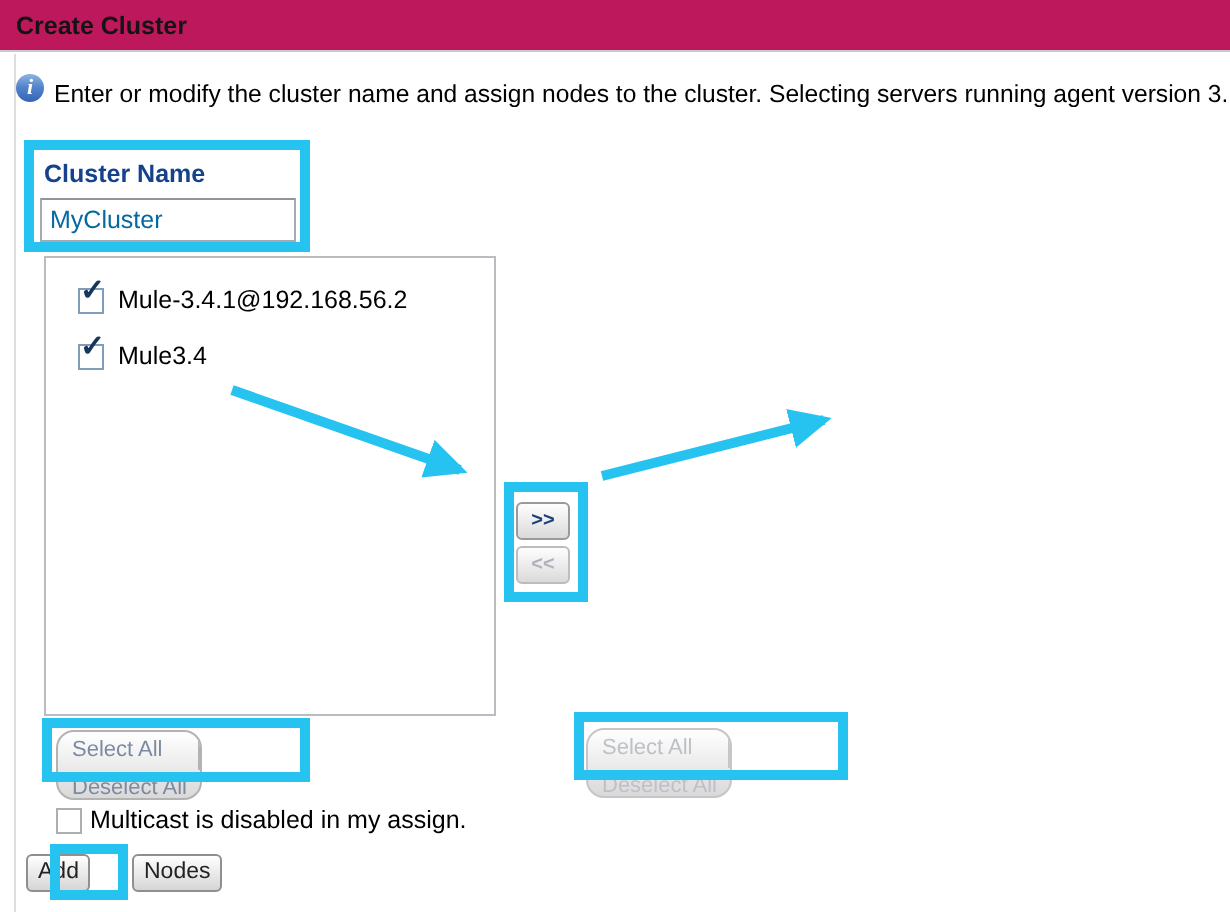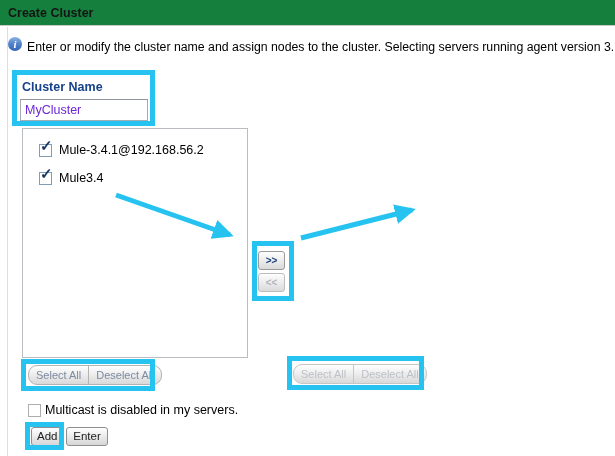--- a/index.html
+++ b/index.html
@@ -5,21 +5,21 @@
   :root { --hl:#27c3f0; --navy:#15428b; }
   * { box-sizing:border-box; }
   html,body { margin:0; padding:0; background:#fff; }
   #stage {
     position:relative; width:615px; height:456px; overflow:hidden;
     font-family:"Liberation Sans", sans-serif; background:#fff;
   }
   
   #header {
     position:absolute; left:0; top:0; width:615px; height:26px;
-    border-bottom:1px solid #c9c9c9; background:#15803d;
+    border-bottom:1px solid #c9c9c9; background:#be185d;
   }
   #header .title {
     position:absolute; left:8px; top:6px; font-size:12.5px; font-weight:bold; color:#141414;
   }
   #left-rule { position:absolute; left:7px; top:27px; width:1px; height:429px; background:#dedede; }
   
   .info-icon {
     position:absolute; left:8px; top:37px; width:14px; height:14px; border-radius:50%;
     background:linear-gradient(180deg,#8fb4e2 0%,#5585cb 45%,#3465b6 100%);
     color:#fff; font-family:"Liberation Serif", serif; font-style:italic; font-weight:bold;
@@ -27,21 +27,21 @@
   }
   .info-text {
     position:absolute; left:27px; top:40px; width:586px; font-size:12.3px; color:#000;
     white-space:nowrap; overflow:hidden;
   }
   
   .field-label { position:absolute; left:22px; top:80px; font-size:12.5px; font-weight:bold; color:var(--navy);text-align:center; }
   #cluster-name-input {
     position:absolute; left:20px; top:99px; width:128px; height:22px;
     border:1px solid #a5abb1; border-top-color:#8f959b; background:#fff;
-    font-family:"Liberation Sans", sans-serif; font-size:12.5px; color:#6d28d9; padding:1px 4px;
+    font-family:"Liberation Sans", sans-serif; font-size:12.5px; color:#0369a1; padding:1px 4px;
   }
   
   fieldset {
     position:absolute; border:1px solid #b9bcc0; margin:0; padding:0; background:#fff;
   }
   fieldset legend {
     font-size:12.5px; font-weight:bold; color:var(--navy); margin-left:10px; padding:0 4px;
   }
   #fs-available { left:22px; top:128px; width:226px; height:230px; }
   #fs-cluster   { left:298px; top:128px; width:220px; height:230px; }
@@ -59,41 +59,41 @@
     border:1px solid #9a9a9a; border-radius:3px;
     background:linear-gradient(180deg,#fefefe,#dadada);
     font-family:"Liberation Sans", sans-serif; font-size:10px; font-weight:bold;
     color:#1e4079; text-align:center; line-height:15px; padding:0;
   }
   #btn-move-right { top:251px; }
   #btn-move-left  { top:273px; color:#b0b4ba; border-color:#bdbdbd; }
   
   .btn-group {
     position:absolute; display:flex; border:1px solid #b3b3b3; border-radius:9px; overflow:hidden;
-    background:linear-gradient(180deg,#ffffff,#d9d9d9); height:20px;
+    background:linear-gradient(180deg,#ffffff,#d9d9d9); height:35px;flex-direction:column;
   }
   .btn-group .seg {
     font-size:11px; color:#7c8ba1; padding:3px 7px; line-height:13px; white-space:nowrap;
   }
   .btn-group .seg:first-child { border-right:1px solid #b3b3b3; }
   #group-available-sel { left:28px; top:365px; }
   #group-cluster-sel   { left:293px; top:364px; border-color:#c6c6c6; }
   #group-cluster-sel .seg { color:#bdc1c7; }
   #group-cluster-sel .seg:first-child { border-right-color:#c6c6c6; }
   
   #multicast-checkbox { position:absolute; left:28px; top:404px; width:13px; height:13px; border:1px solid #aeaeae; background:#fff; }
   #multicast-label { position:absolute; left:45px; top:403px; font-size:12.5px; color:#000; }
   
   .action-btn {
     position:absolute; top:427px; height:19px; border:1px solid #8f8f8f; border-radius:3px;
     background:linear-gradient(180deg,#ffffff,#d6d6d6);
     font-family:"Liberation Sans", sans-serif; font-size:11.5px; color:#222;
     line-height:15px; text-align:center; padding:1px 5px;
   }
-  #btn-add { left:31px; min-width:27px; }
+  #btn-add { left:13px; min-width:27px; }
   #btn-cancel { left:66px; min-width:42px; }
   
   .hl { position:absolute; border:5px solid var(--hl); pointer-events:none; }
   #hl-cluster-name { left:12px; top:70px; width:143px; height:56px; }
   #hl-transfer     { left:252px; top:241px; width:42px; height:60px; }
   #hl-select-left  { left:21px; top:359px; width:134px; height:32px; }
   #hl-select-right { left:287px; top:356px; width:137px; height:34px; }
   #hl-add          { left:25px; top:422px; width:39px; height:28px; }
   #arrow-overlay { position:absolute; left:0; top:0; pointer-events:none; }
   #arrow-overlay line { stroke:var(--hl); stroke-width:5; }
@@ -138,24 +138,24 @@
     <span class="seg">Select All</span>
     <span class="seg">Deselect All</span>
   </div>
 
   <div id="group-cluster-sel" class="btn-group">
     <span class="seg">Select All</span>
     <span class="seg">Deselect All</span>
   </div>
 
   <span id="multicast-checkbox"></span>
-  <span id="multicast-label">Multicast is disabled in my servers.</span>
+  <span id="multicast-label">Multicast is disabled in my assign.</span>
 
   <button id="btn-add" class="action-btn">Add</button>
-  <button id="btn-cancel" class="action-btn">Enter</button>
+  <button id="btn-cancel" class="action-btn">Nodes</button>
 
   <div id="hl-cluster-name" class="hl"></div>
   <div id="hl-transfer" class="hl"></div>
   <div id="hl-select-left" class="hl"></div>
   <div id="hl-select-right" class="hl"></div>
   <div id="hl-add" class="hl"></div>
 
   <svg id="arrow-overlay" width="615" height="456">
     <defs>
       <marker id="arrowhead" markerUnits="strokeWidth" markerWidth="4.4" markerHeight="4" refX="3.4" refY="2" orient="auto">

